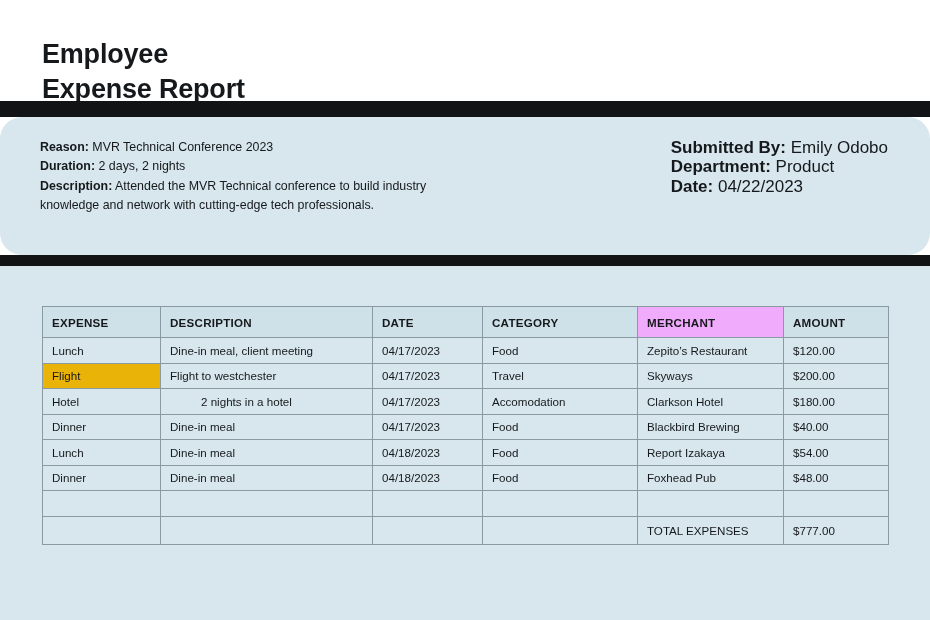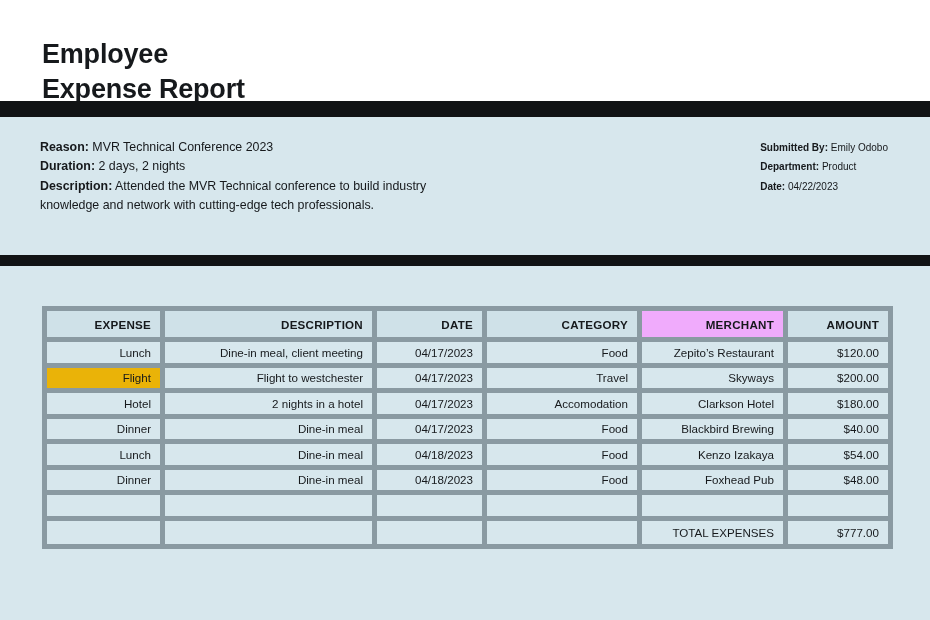--- a/index.html
+++ b/index.html
@@ -78,21 +78,21 @@
     font-size: 12.4px;
     line-height: 19.3px;
     color: #16191c;
   }
 
   .info-right {
     position: absolute;
     right: 42px;
     top: 21px;
     text-align: left;
-    font-size: 10px;
+    font-size: 17px;
     line-height: 19.3px;
     color: #16191c;
   }
 
   .info-line { white-space: nowrap; }
   .info-left .info-line { white-space: normal; }
   .lbl { font-weight: bold; }
 
   
   .table-band {
@@ -109,24 +109,24 @@
     top: 40px;
     width: 846px;
     border-collapse: collapse;
     table-layout: fixed;
     font-size: 11.6px;
     color: #16191c;
   }
 
   table.expense-table th,
   table.expense-table td {
-    border: 5px solid #b91c1c;
+    border: 1px solid #b91c1c;
     padding: 0 9px;
     height: 25.5px;
-    text-align: right;
+    text-align: left;
     vertical-align: middle;
     font-weight: normal;
     overflow: hidden;
     white-space: nowrap;
   }
 
   table.expense-table thead th {
     background: #cfe1e8;
     font-weight: bold;
     font-size: 11.6px;
@@ -159,21 +159,21 @@
 
 <div class="page">
 
   <div class="title-band">
     <div class="report-title">Employee
 Expense Report</div>
   </div>
 
   <div class="rule-thick" style="background: rgb(17, 19, 21);"></div>
 
-  <div class="info-band" style="background: rgb(215, 231, 237);">
+  <div class="info-band" style="background: rgb(215, 231, 237); border-radius: 22px;">
 
     <div class="info-left">
       <div class="info-line">
         <span class="lbl">Reason:</span>
         <span>MVR Technical Conference 2023</span>
       </div>
       <div class="info-line">
         <span class="lbl">Duration:</span>
         <span>2 days, 2 nights</span>
       </div>
@@ -253,21 +253,21 @@
             <td style="background: rgb(215, 231, 237); border-color: rgb(138, 154, 162);">04/17/2023</td>
             <td style="background: rgb(215, 231, 237); border-color: rgb(138, 154, 162);">Food</td>
             <td style="background: rgb(215, 231, 237); border-color: rgb(138, 154, 162);">Blackbird Brewing</td>
             <td class="amount-cell" style="background: rgb(215, 231, 237); border-color: rgb(138, 154, 162);">$40.00</td>
           </tr>
           <tr>
             <td style="background: rgb(215, 231, 237); border-color: rgb(138, 154, 162);">Lunch</td>
             <td style="background: rgb(215, 231, 237); border-color: rgb(138, 154, 162);">Dine-in meal</td>
             <td style="background: rgb(215, 231, 237); border-color: rgb(138, 154, 162);">04/18/2023</td>
             <td style="background: rgb(215, 231, 237); border-color: rgb(138, 154, 162);">Food</td>
-            <td style="background: rgb(215, 231, 237); border-color: rgb(138, 154, 162);">Kenzo Izakaya</td>
+            <td style="background: rgb(215, 231, 237); border-color: rgb(138, 154, 162);">Report Izakaya</td>
             <td class="amount-cell" style="background: rgb(215, 231, 237); border-color: rgb(138, 154, 162);">$54.00</td>
           </tr>
           <tr>
             <td style="background: rgb(215, 231, 237); border-color: rgb(138, 154, 162);">Dinner</td>
             <td style="background: rgb(215, 231, 237); border-color: rgb(138, 154, 162);">Dine-in meal</td>
             <td style="background: rgb(215, 231, 237); border-color: rgb(138, 154, 162);">04/18/2023</td>
             <td style="background: rgb(215, 231, 237); border-color: rgb(138, 154, 162);">Food</td>
             <td style="background: rgb(215, 231, 237); border-color: rgb(138, 154, 162);">Foxhead Pub</td>
             <td class="amount-cell" style="background: rgb(215, 231, 237); border-color: rgb(138, 154, 162);">$48.00</td>
           </tr>

